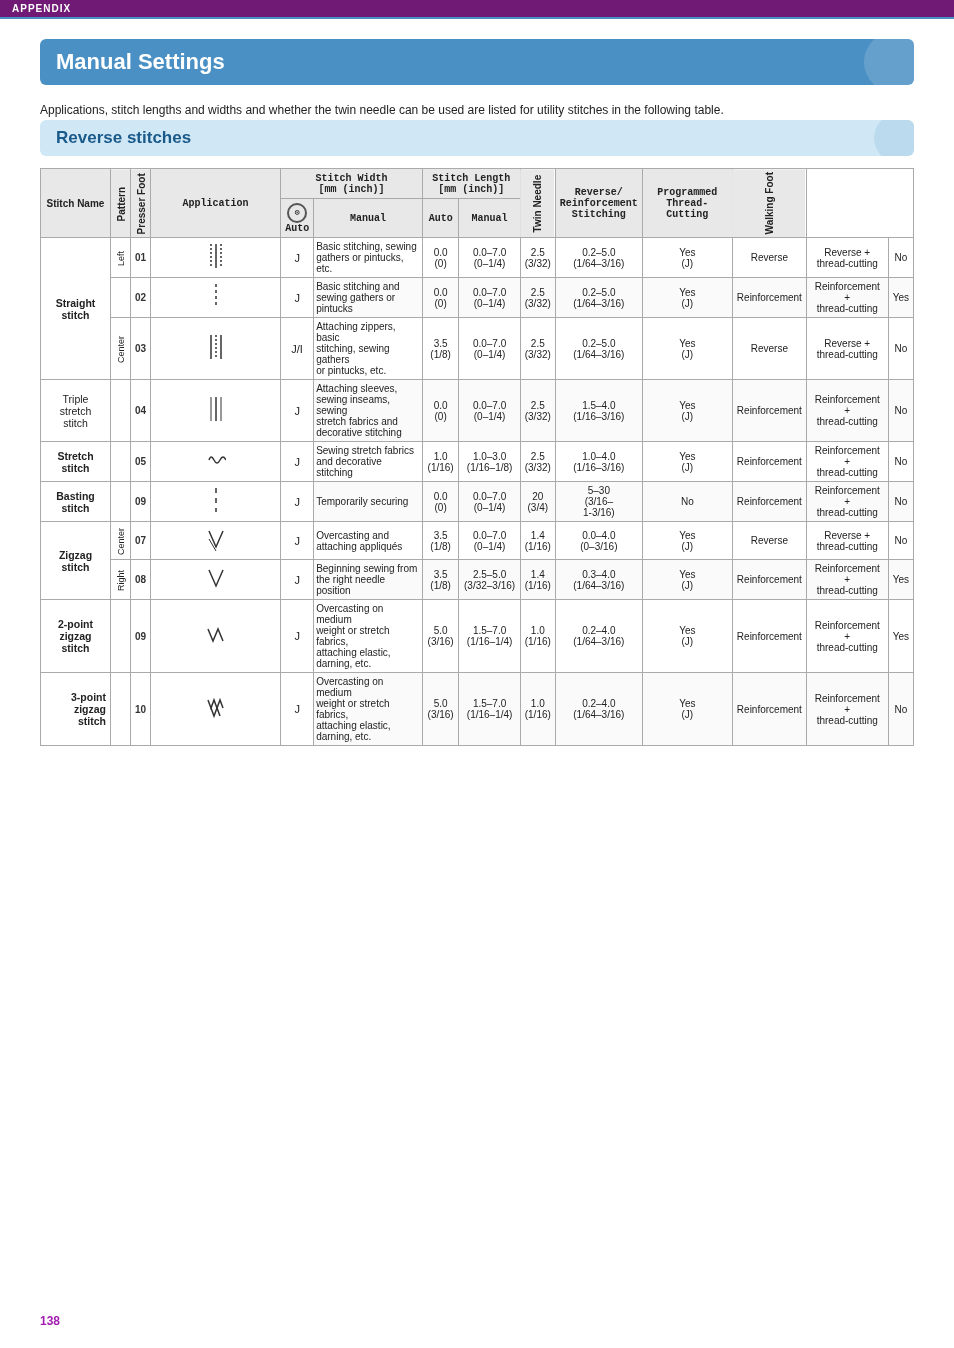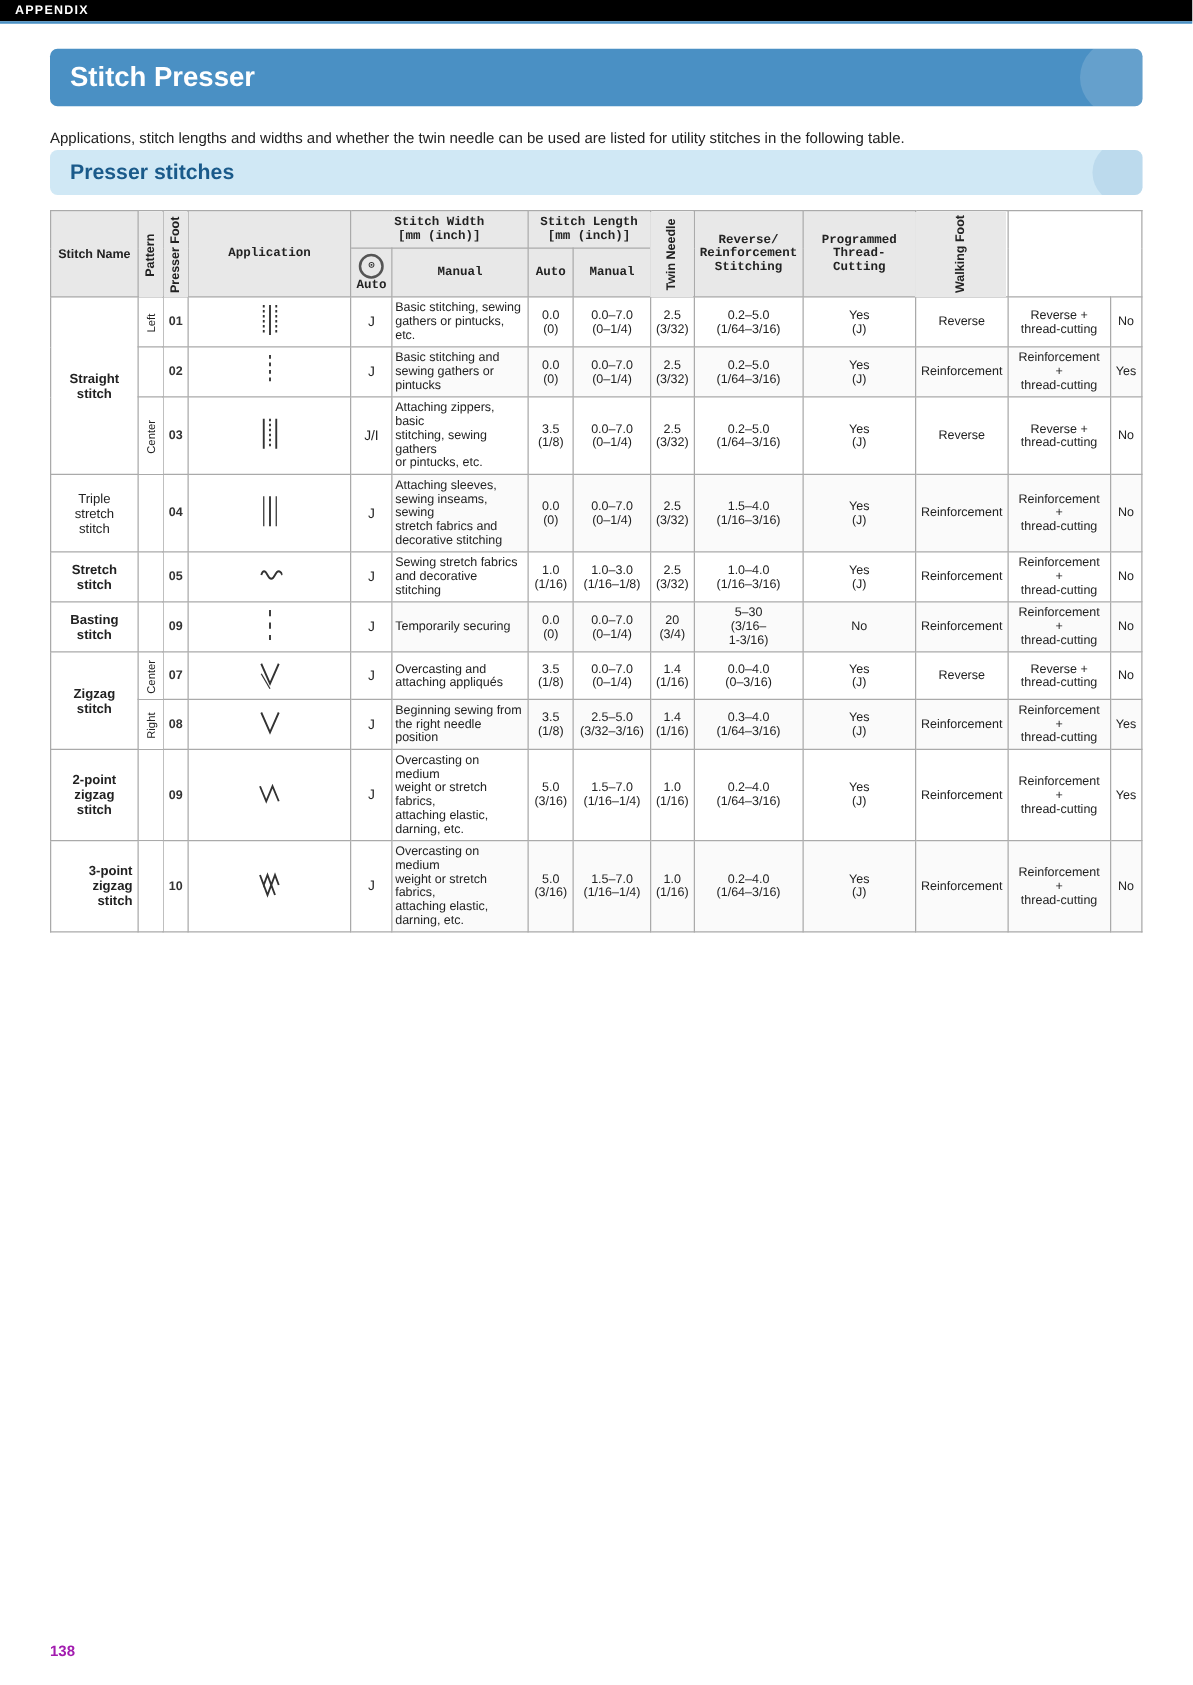--- a/index.html
+++ b/index.html
@@ -7,21 +7,21 @@
       font-family: Arial, sans-serif;
       font-size: 12px;
       background: #fff;
       color: #222;
       width: 954px;
       min-height: 1348px;
       padding: 0;
     }
 
     .appendix-bar {
-      background: #000000;
+      background: #701a75;
       color: white;
       font-size: 10px;
       font-weight: bold;
       padding: 3px 12px;
       letter-spacing: 1px;
       margin-bottom: 0;
     }
 
     .page-content {
       padding: 20px 40px 40px 40px;
@@ -219,27 +219,27 @@
 </head>
 <body>
 
 <div class="appendix-bar">
   <span>APPENDIX</span>
 </div>
 <div class="double-rule"></div>
 
 <div class="page-content">
   <div class="title-box">
-    <h1>Stitch Presser</h1>
+    <h1>Manual Settings</h1>
   </div>
 
   <p class="description">Applications, stitch lengths and widths and whether the twin needle can be used are listed for utility stitches in the following table.</p>
 
   <div class="section-title-box">
-    <h2>Presser stitches</h2>
+    <h2>Reverse stitches</h2>
   </div>
 
   <table class="stitch-table">
     <thead>
       <tr>
         <th rowspan="2" class="th-stitch-name" style="width:70px;">Stitch Name</th>
         <th rowspan="2" class="th-rotated" style="width:18px;">Pattern</th>
         <th rowspan="2" class="th-rotated" style="width:18px;">Presser Foot</th>
         <th rowspan="2" class="th-group" style="width:130px;">Application</th>
         <th colspan="2" class="th-group" style="width:100px;">Stitch Width<br>[mm (inch)]</th>

